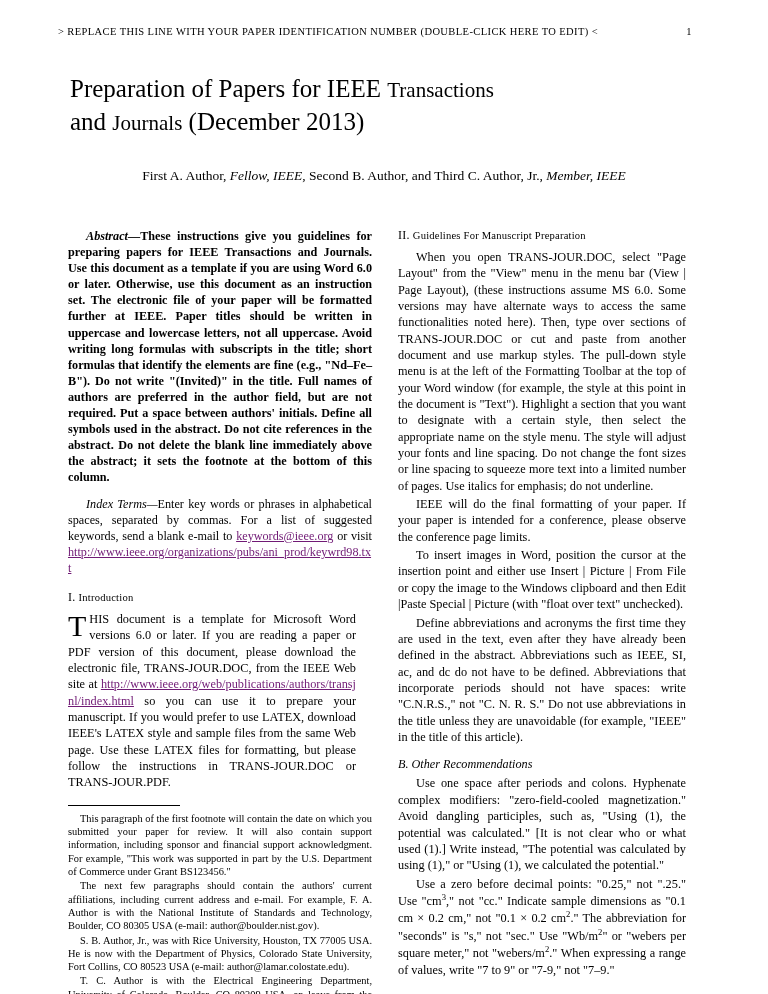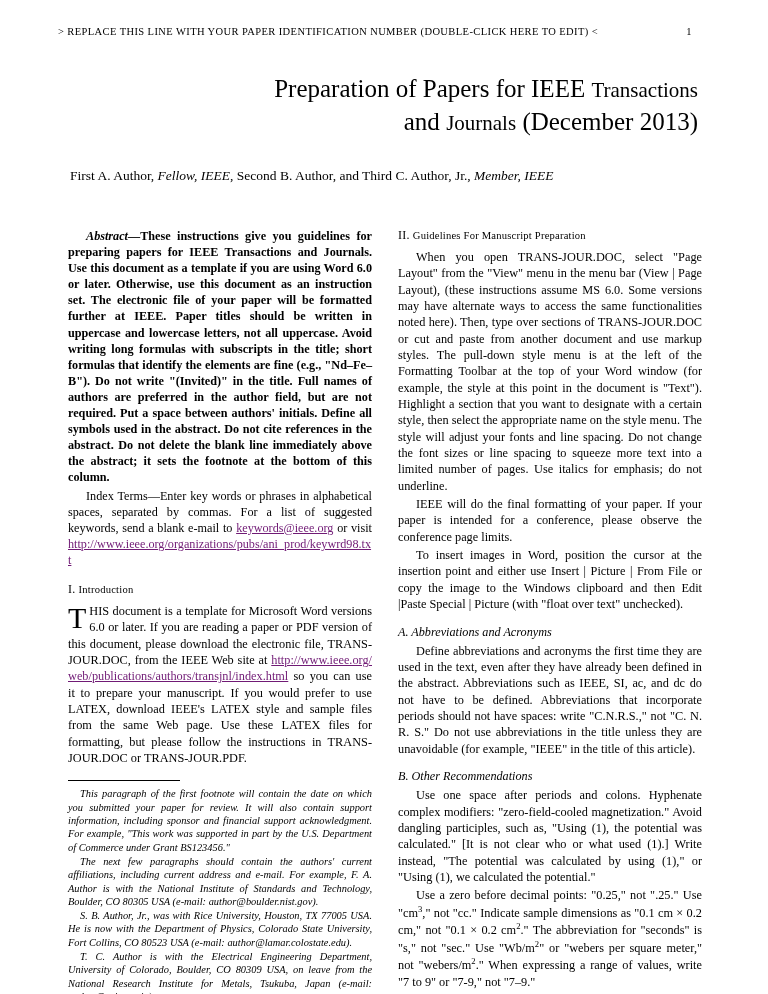--- a/index.html
+++ b/index.html
@@ -36,36 +36,36 @@
     white-space: nowrap;
   }
   .running-head .rh-page {
     padding-right: 18px;
   }
   .title-block {
     position: absolute;
     top: 72px;
     left: 70px;
     right: 70px;
-    text-align: right;
+    text-align: left;
   }
   .title {
     font-size: 25px;
     line-height: 1.32;
     font-weight: normal;
   }
   .title .sc {
     font-size: 21px;
   }
   .authors {
     position: absolute;
     top: 168px;
     left: 70px;
     right: 70px;
-    text-align: left;
+    text-align: center;
     font-size: 13.5px;
   }
   .authors .it {
     font-style: italic;
   }
   .columns {
     position: absolute;
     top: 228px;
     left: 58px;
     right: 58px;
@@ -76,43 +76,43 @@
     top: 0;
     width: 304px;
     font-size: 12.3px;
     line-height: 1.33;
     text-align: justify;
   }
   .col-left { left: 10px; }
   .col-right { left: 340px; }
 
   p {
-    margin: 0 0 2px 0;
+    margin: 0 16px 2px 0;
     text-indent: 18px;
   }
 
   .abstract {
     font-weight: bold;
     text-align: justify;
-    margin-bottom: 2px;
+    margin-bottom: 10px;
     text-indent: 18px;
     font-size: 12.2px;
     line-height: 1.32;
   }
   .abstract .lead {
     font-style: italic;
   }
   .indexterms {
     font-size: 12.2px;
     text-align: justify;
     text-indent: 18px;
     line-height: 1.32;
     margin-bottom: 10px;
   }
-  .indexterms .lead { }
+  .indexterms .lead { font-style: italic; }
   a.link {
     color: #701a75;
     text-decoration: underline;
     word-break: break-all;
   }
   .section-head {
     text-align: left;
     margin: 14px 0 5px 0;
     font-size: 12px;
     letter-spacing: 0.2px;
@@ -142,21 +142,20 @@
     margin: 14px 0 6px 0;
   }
   .footnotes {
     font-size: 10.4px;
     line-height: 1.28;
     text-align: justify;
   }
   .footnotes p {
     text-indent: 12px;
     margin: 0 0 1px 0;
-    font-style: italic;
   }
   sup { font-size: 70%; vertical-align: super; }
   .it { font-style: italic; }
 </style>
 </head>
 <body>
 
 <div class="page">
 
   <div class="running-head">
@@ -210,21 +209,20 @@
 
       <div class="section-head" style="margin-top:0;">
         <span>II.</span>
         <span class="sc">Guidelines For Manuscript Preparation</span>
       </div>
 
       <p>When you open TRANS-JOUR.DOC, select "Page Layout" from the "View" menu in the menu bar (View | Page Layout), (these instructions assume MS 6.0. Some versions may have alternate ways to access the same functionalities noted here). Then, type over sections of TRANS-JOUR.DOC or cut and paste from another document and use markup styles. The pull-down style menu is at the left of the Formatting Toolbar at the top of your Word window (for example, the style at this point in the document is "Text"). Highlight a section that you want to designate with a certain style, then select the appropriate name on the style menu. The style will adjust your fonts and line spacing. Do not change the font sizes or line spacing to squeeze more text into a limited number of pages. Use italics for emphasis; do not underline.</p>
       <p>IEEE will do the final formatting of your paper. If your paper is intended for a conference, please observe the conference page limits.</p>
       <p>To insert images in Word, position the cursor at the insertion point and either use Insert | Picture | From File or copy the image to the Windows clipboard and then Edit |Paste Special | Picture (with "float over text" unchecked).</p>
 
-      <p class="subsection-head"><span>A.</span> <span>Abbreviations and Acronyms</span></p>
 
       <p>Define abbreviations and acronyms the first time they are used in the text, even after they have already been defined in the abstract. Abbreviations such as IEEE, SI, ac, and dc do not have to be defined. Abbreviations that incorporate periods should not have spaces: write "C.N.R.S.," not "C. N. R. S." Do not use abbreviations in the title unless they are unavoidable (for example, "IEEE" in the title of this article).</p>
 
       <p class="subsection-head"><span>B.</span> <span>Other Recommendations</span></p>
 
       <p>Use one space after periods and colons. Hyphenate complex modifiers: "zero-field-cooled magnetization." Avoid dangling participles, such as, "Using (1), the potential was calculated." [It is not clear who or what used (1).] Write instead, "The potential was calculated by using (1)," or "Using (1), we calculated the potential."</p>
 
       <p><span>Use a zero before decimal points: "0.25," not ".25." Use "cm</span><sup>3</sup><span>," not "cc." Indicate sample dimensions as "0.1 cm × 0.2 cm," not "0.1 × 0.2 cm</span><sup>2</sup><span>." The abbreviation for "seconds" is "s," not "sec." Use "Wb/m</span><sup>2</sup><span>" or "webers per square meter," not "webers/m</span><sup>2</sup><span>." When expressing a range of values, write "7 to 9" or "7-9," not "7–9."</span></p>
 
     </div>

